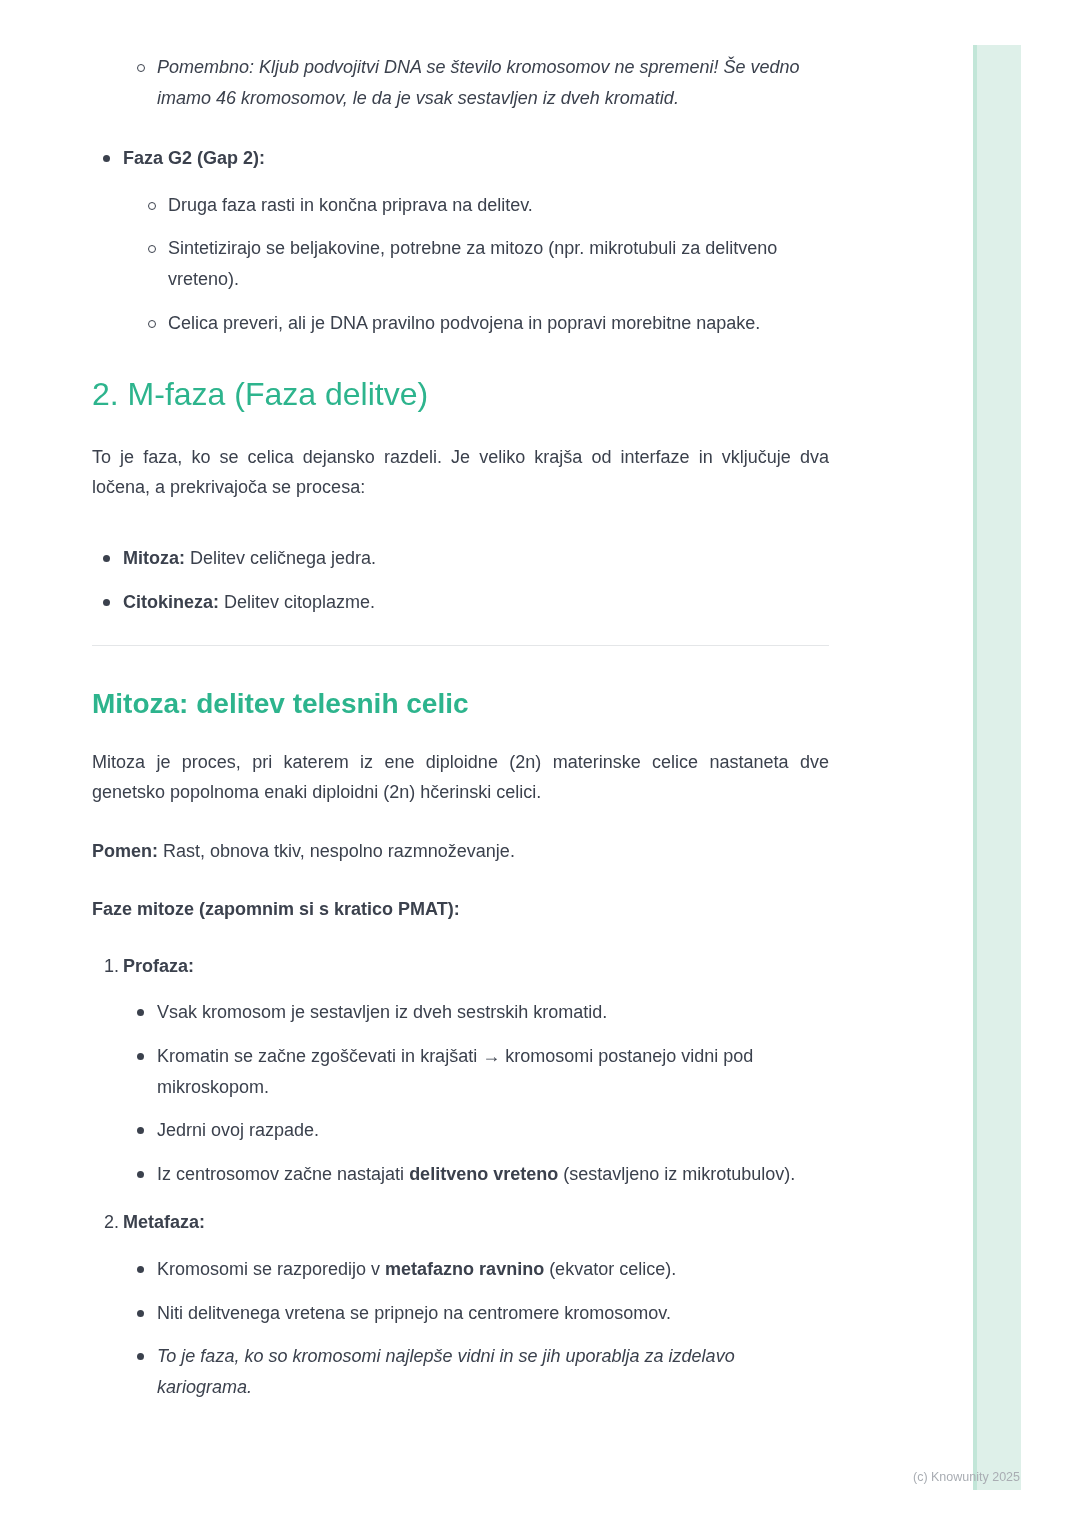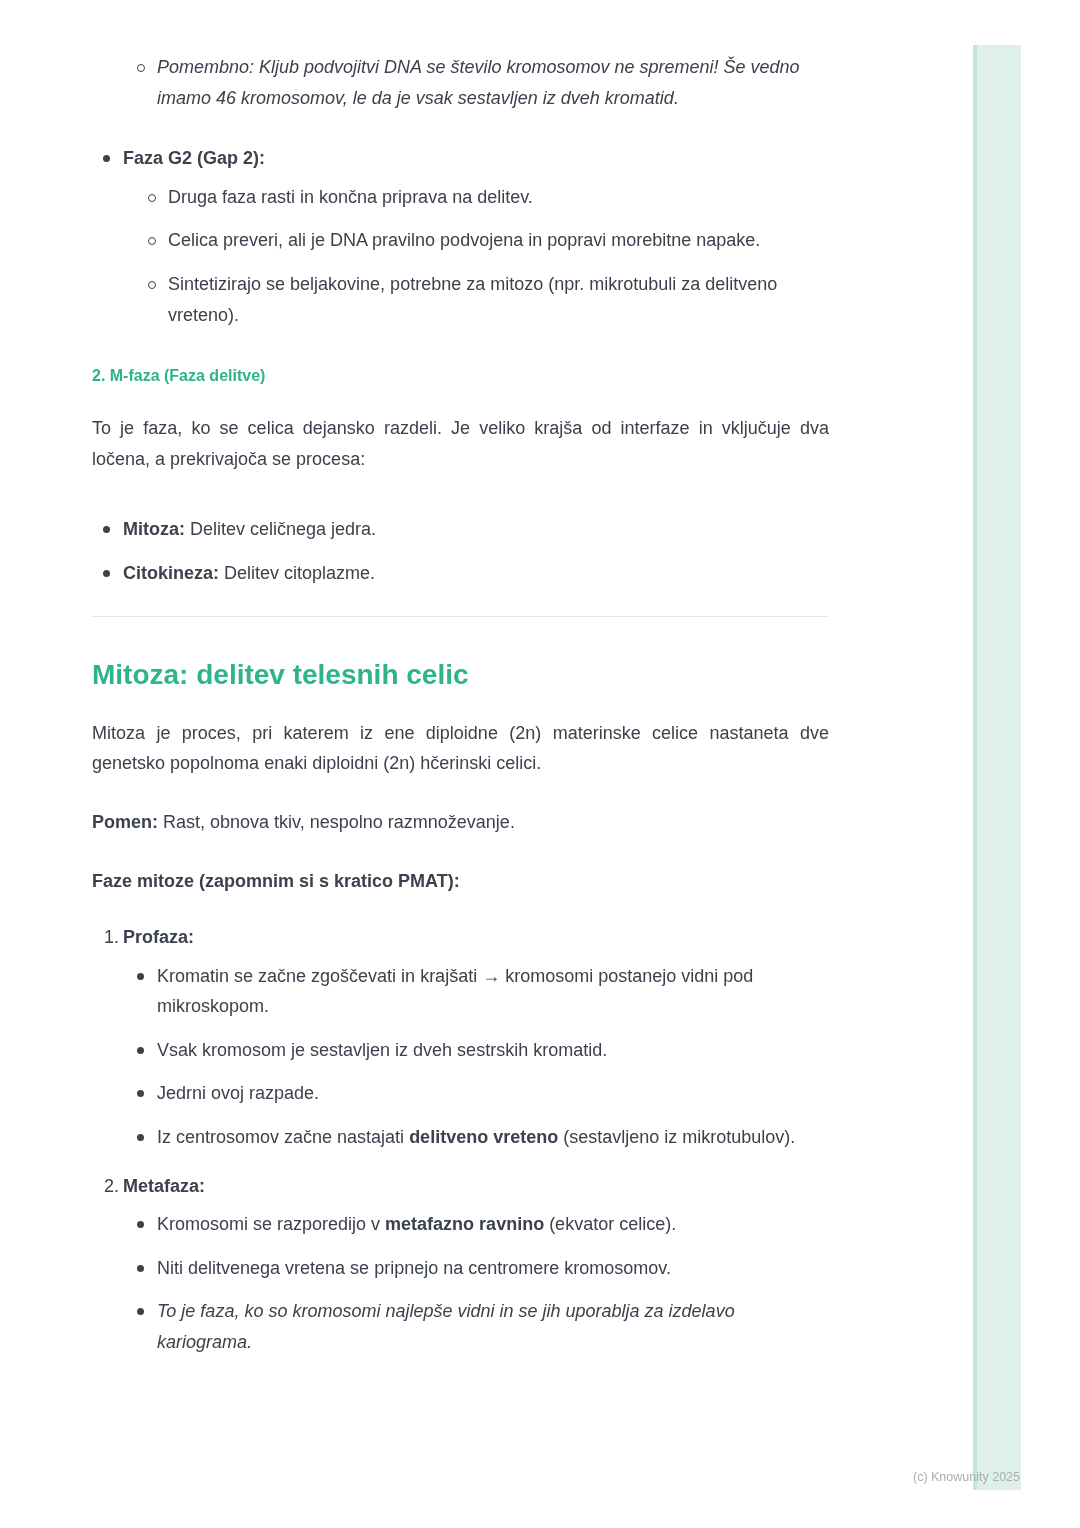--- a/index.html
+++ b/index.html
@@ -57,34 +57,34 @@
     border-radius: 50%;
     display: inline-block;
   }
   .circle {
     width: 8px; height: 8px;
     border: 1.5px solid var(--text);
     border-radius: 50%;
     display: inline-block;
   }
   ul.lvl1 { padding-left: 11px; }
-  ul.sub  { padding-left: 45px; margin-top: 8px; }
+  ul.sub  { padding-left: 45px; margin-top: 16px; }
   ul.sub-standalone { padding-left: 45px; }
   ul.sub .li, ul.lvl1 > .li, .phase ul.sub .li { margin-bottom: 13px; }
   .num {
     flex: 0 0 31px;
     padding-left: 12px;
   }
   .italic { font-style: italic; }
   strong { font-weight: 700; color: var(--text); }
   
   h2.section-heading {
-    font-size: 16px;
+    font-size: 32px;
     line-height: 1.3;
-    font-weight: 700;
+    font-weight: 400;
     color: var(--accent);
     margin-top: 36px;
     margin-bottom: 26px;
   }
   h1.main-heading {
     font-size: 28px;
     line-height: 1.3;
     font-weight: 700;
     color: var(--accent);
     margin-top: 40px;
@@ -145,29 +145,29 @@
                   <span class="circle"></span>
                 </span>
               <span class="text">Druga faza rasti in končna priprava na delitev.</span>
             </div>
           </li>
           <li class="li">
             <div class="row">
               <span class="marker">
                   <span class="circle"></span>
                 </span>
+              <span class="text">Sintetizirajo se beljakovine, potrebne za mitozo (npr. mikrotubuli za delitveno vreteno).</span>
+            </div>
+          </li>
+          <li class="li">
+            <div class="row">
+              <span class="marker">
+                  <span class="circle"></span>
+                </span>
               <span class="text">Celica preveri, ali je DNA pravilno podvojena in popravi morebitne napake.</span>
-            </div>
-          </li>
-          <li class="li">
-            <div class="row">
-              <span class="marker">
-                  <span class="circle"></span>
-                </span>
-              <span class="text">Sintetizirajo se beljakovine, potrebne za mitozo (npr. mikrotubuli za delitveno vreteno).</span>
             </div>
           </li>
         </ul>
       </li>
     </ul>
 
     <h2 class="section-heading">2. M-faza (Faza delitve)</h2>
     <p class="para">To je faza, ko se celica dejansko razdeli. Je veliko krajša od interfaze in vključuje dva ločena, a prekrivajoča se procesa:</p>
 
     <ul class="list lvl1 mfaza-list">
@@ -204,29 +204,29 @@
         <div class="row">
           <span class="num">1.</span>
           <span class="text"><strong>Profaza:</strong></span>
         </div>
         <ul class="list sub">
           <li class="li">
             <div class="row">
               <span class="marker">
                   <span class="disc"></span>
                 </span>
+              <span class="text"><span>Vsak kromosom je sestavljen iz dveh sestrskih kromatid.</span><strong></strong><span></span></span>
+            </div>
+          </li>
+          <li class="li">
+            <div class="row">
+              <span class="marker">
+                  <span class="disc"></span>
+                </span>
               <span class="text"><span>Kromatin se začne zgoščevati in krajšati → kromosomi postanejo vidni pod mikroskopom.</span><strong></strong><span></span></span>
-            </div>
-          </li>
-          <li class="li">
-            <div class="row">
-              <span class="marker">
-                  <span class="disc"></span>
-                </span>
-              <span class="text"><span>Vsak kromosom je sestavljen iz dveh sestrskih kromatid.</span><strong></strong><span></span></span>
             </div>
           </li>
           <li class="li">
             <div class="row">
               <span class="marker">
                   <span class="disc"></span>
                 </span>
               <span class="text"><span>Jedrni ovoj razpade.</span><strong></strong><span></span></span>
             </div>
           </li>

